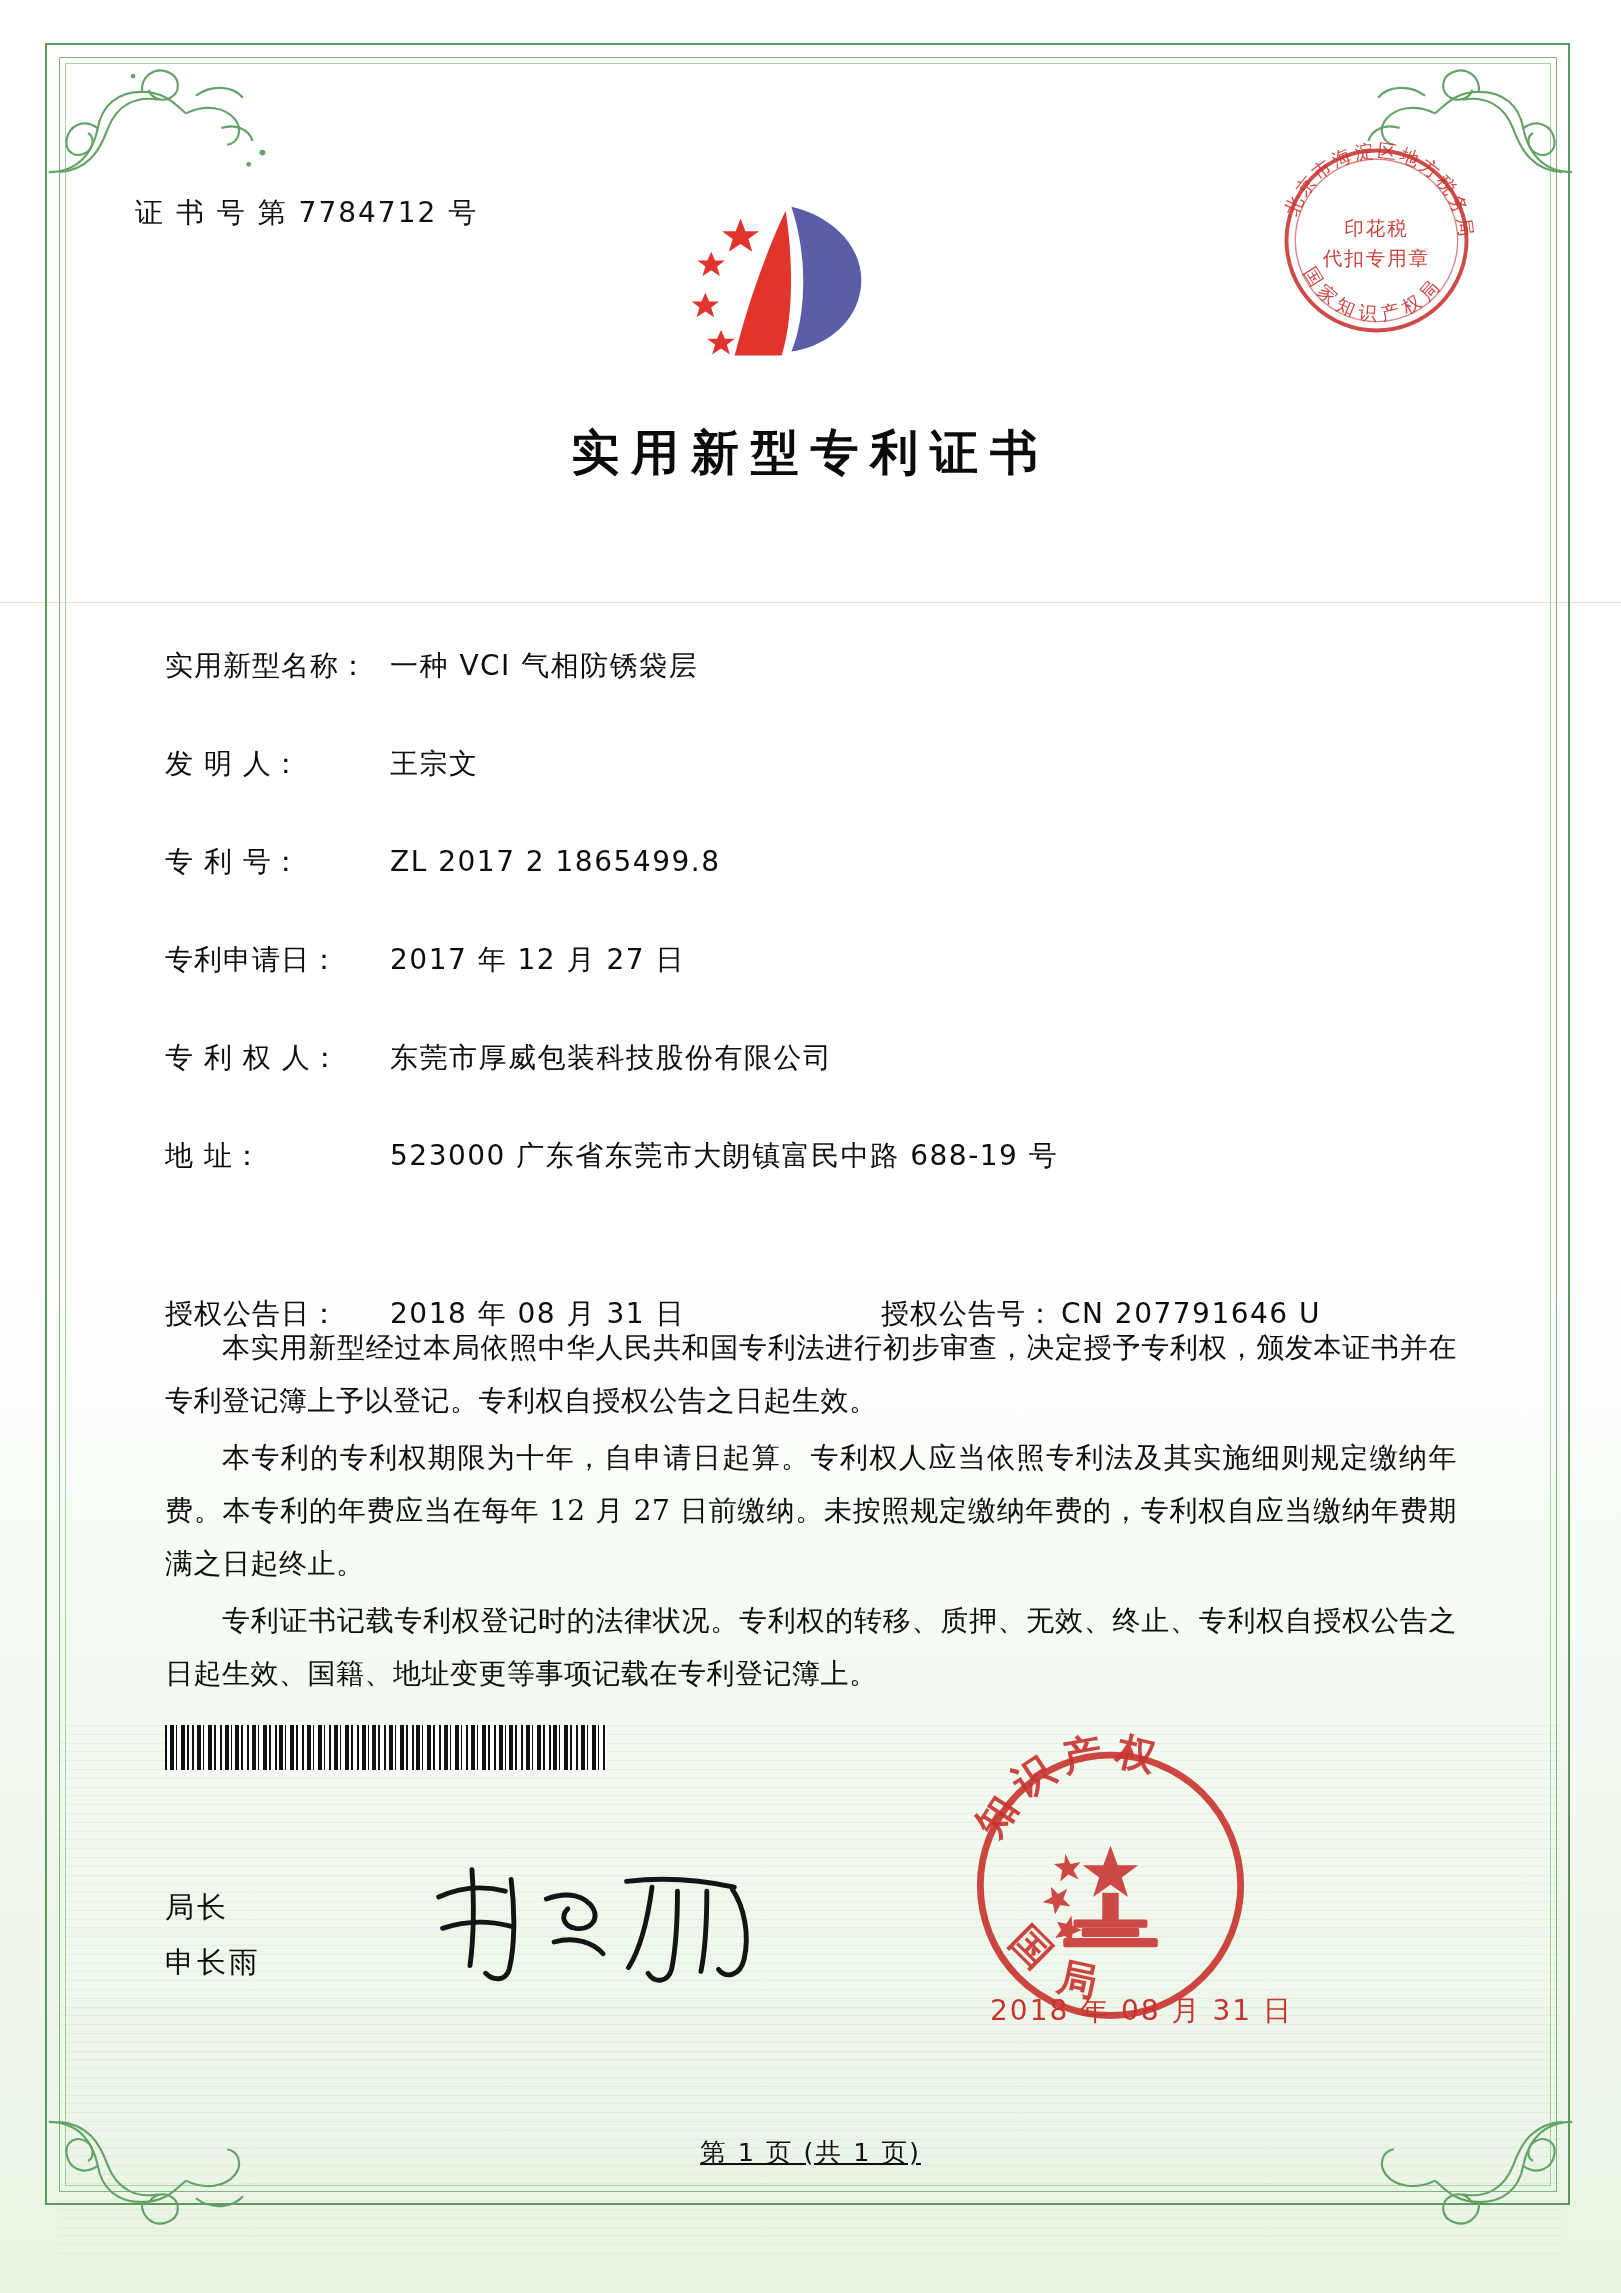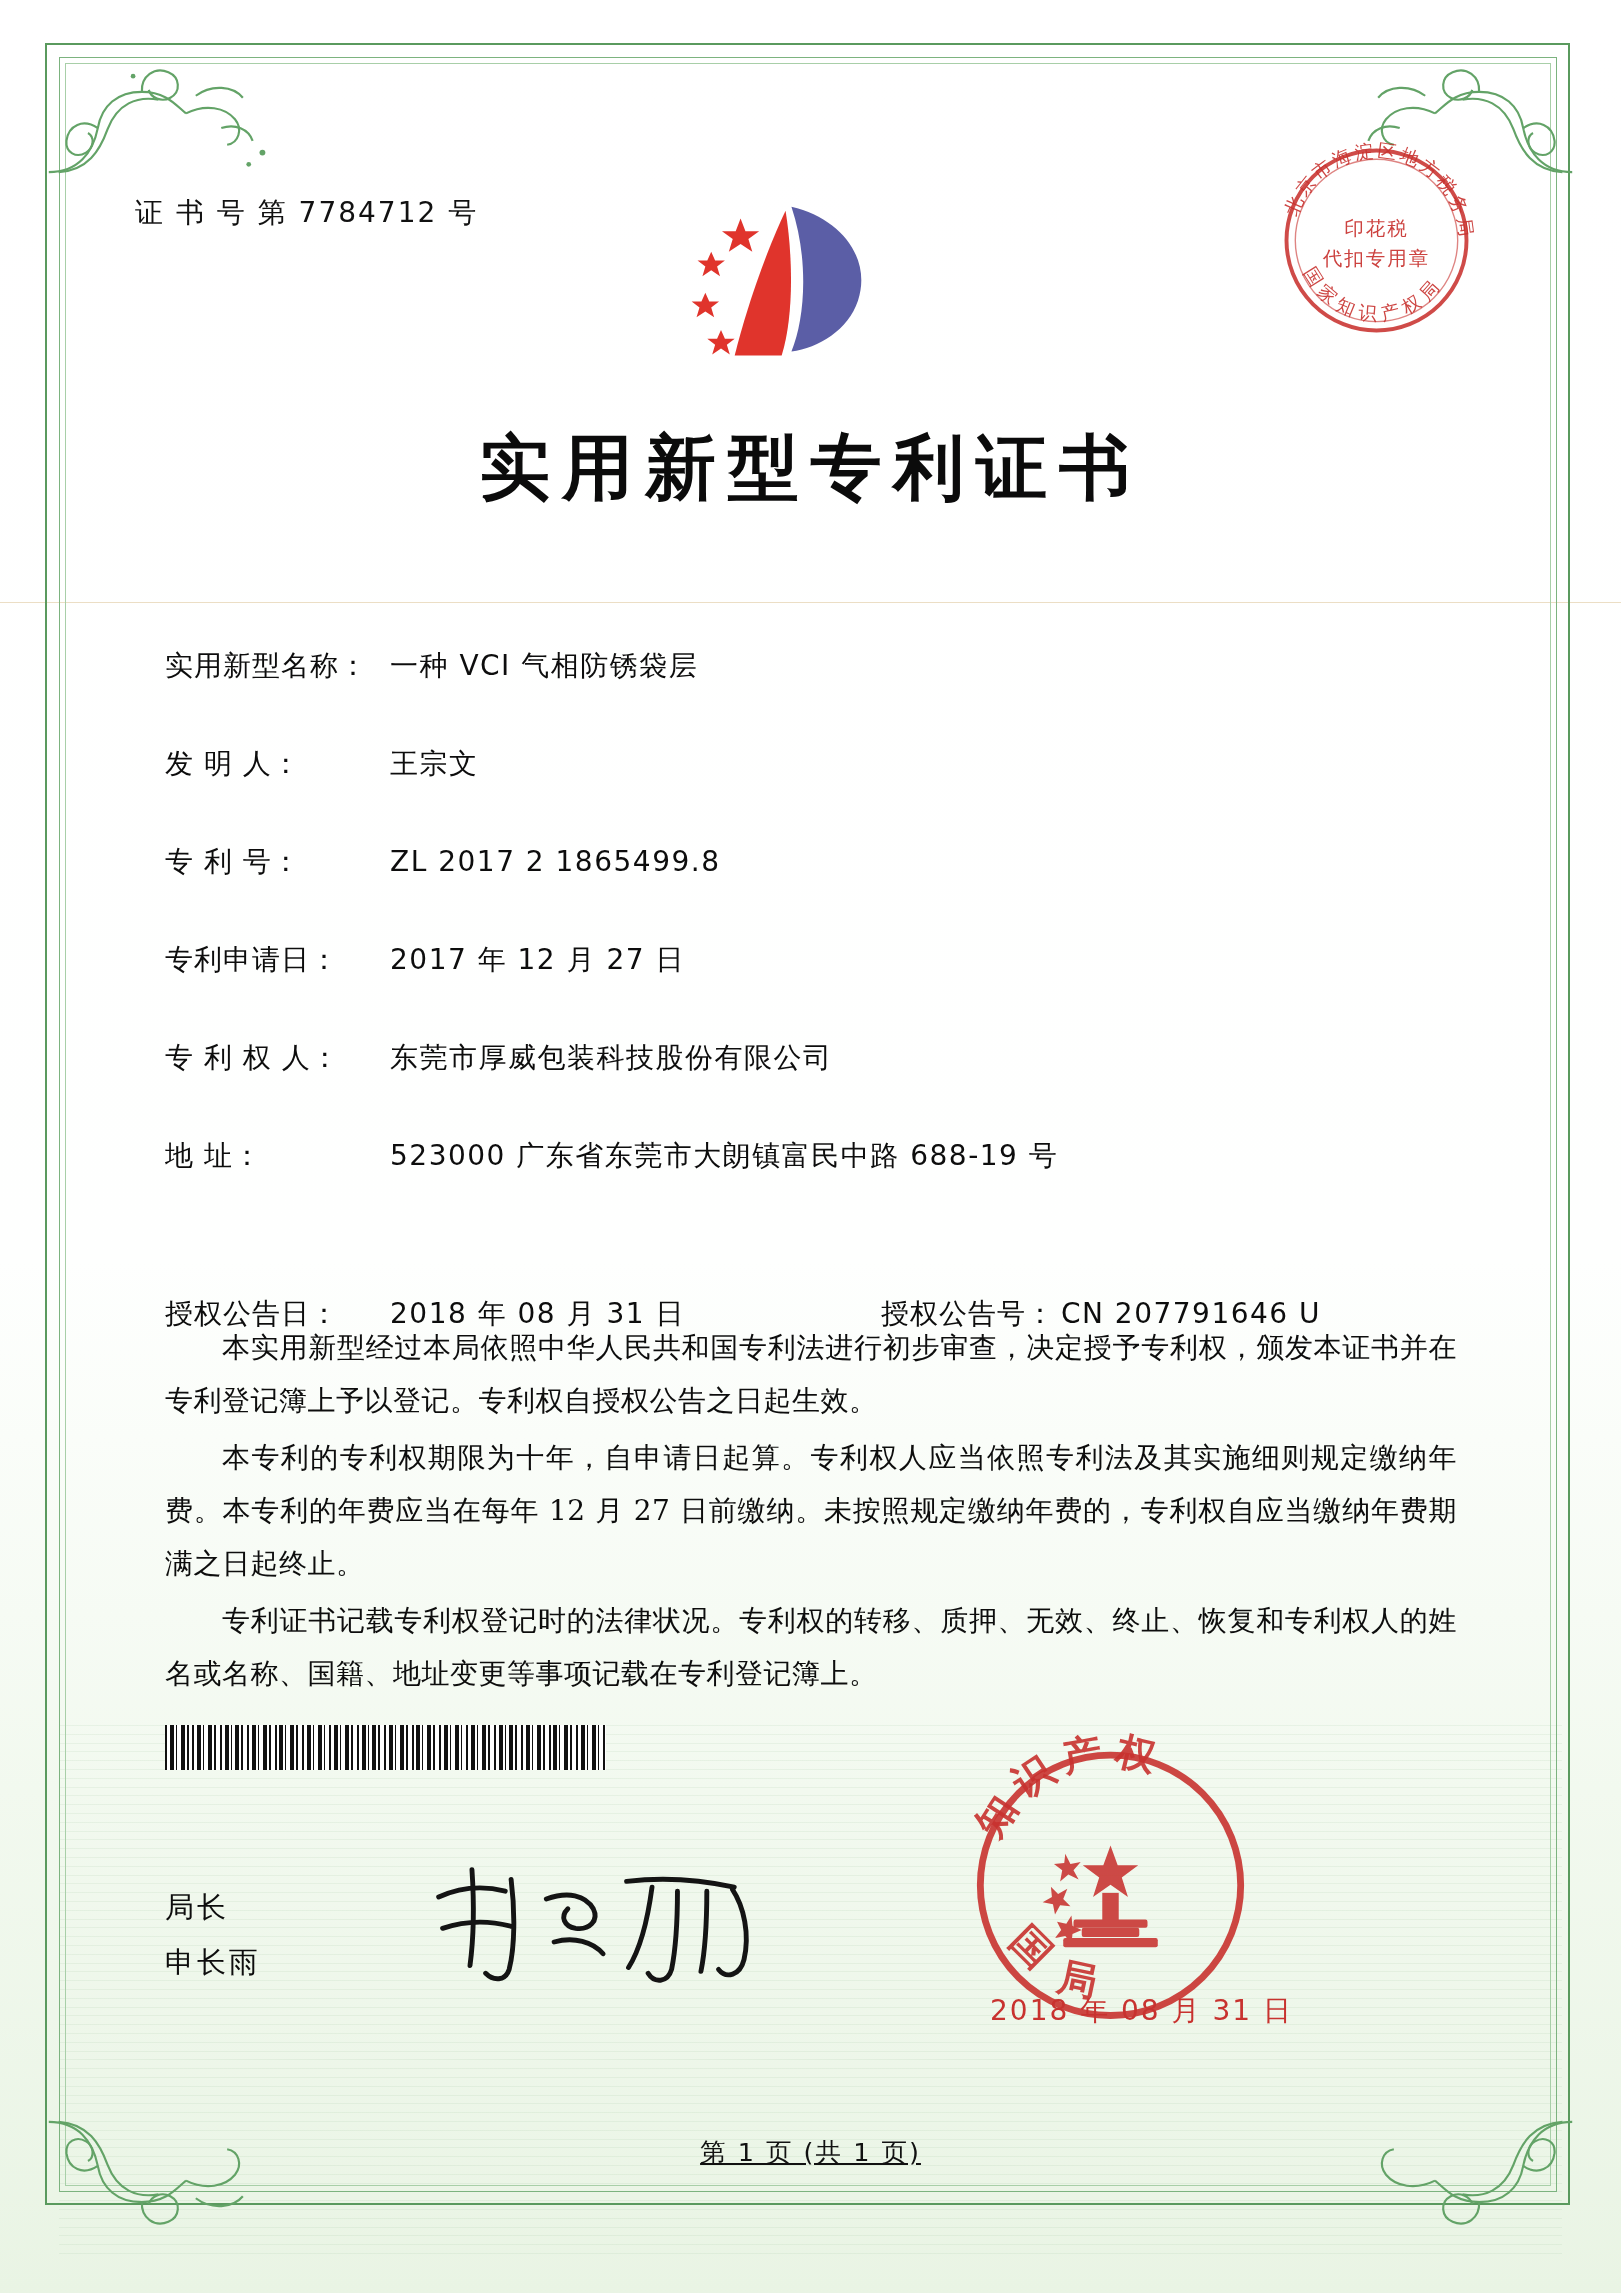--- a/index.html
+++ b/index.html
@@ -89,21 +89,21 @@
     width: 225px; height: 186px;
   }
 
   .title {
     position: absolute;
     left: 0; right: 0;
     top: 421px;
     text-align: center;
     font-family: "DejaVu Serif", serif;
     font-weight: bold;
-    font-size: 71px;
+    font-size: 48px;
     letter-spacing: 11.8px;
     color: #0b0b0b;
   }
 
   
   .stamp-tax {
     position: absolute;
     left: 1264px; top: 125px;
     width: 225px; height: 225px;
   }
@@ -366,21 +366,21 @@
       <span class="col2">
         <span class="field-label">授权公告号：</span>
         <span class="field-value">CN 207791646 U</span>
       </span>
     </div>
   </div>
 
   <div class="body-text">
     <p>本实用新型经过本局依照中华人民共和国专利法进行初步审查，决定授予专利权，颁发本证书并在专利登记簿上予以登记。专利权自授权公告之日起生效。</p>
     <p>本专利的专利权期限为十年，自申请日起算。专利权人应当依照专利法及其实施细则规定缴纳年费。本专利的年费应当在每年 12 月 27 日前缴纳。未按照规定缴纳年费的，专利权自应当缴纳年费期满之日起终止。</p>
-    <p>专利证书记载专利权登记时的法律状况。专利权的转移、质押、无效、终止、恢复和专利权人的姓名或名称、国籍、地址变更等事项记载在专利登记簿上。</p>
+    <p>专利证书记载专利权登记时的法律状况。专利权的转移、质押、无效、终止、专利权自授权公告之日起生效、国籍、地址变更等事项记载在专利登记簿上。</p>
   </div>
 
   <div class="barcode"></div>
 
   <div class="sig-label">
     <div>局长</div>
     <div>申长雨</div>
   </div>
 
   <div class="sig-script">

